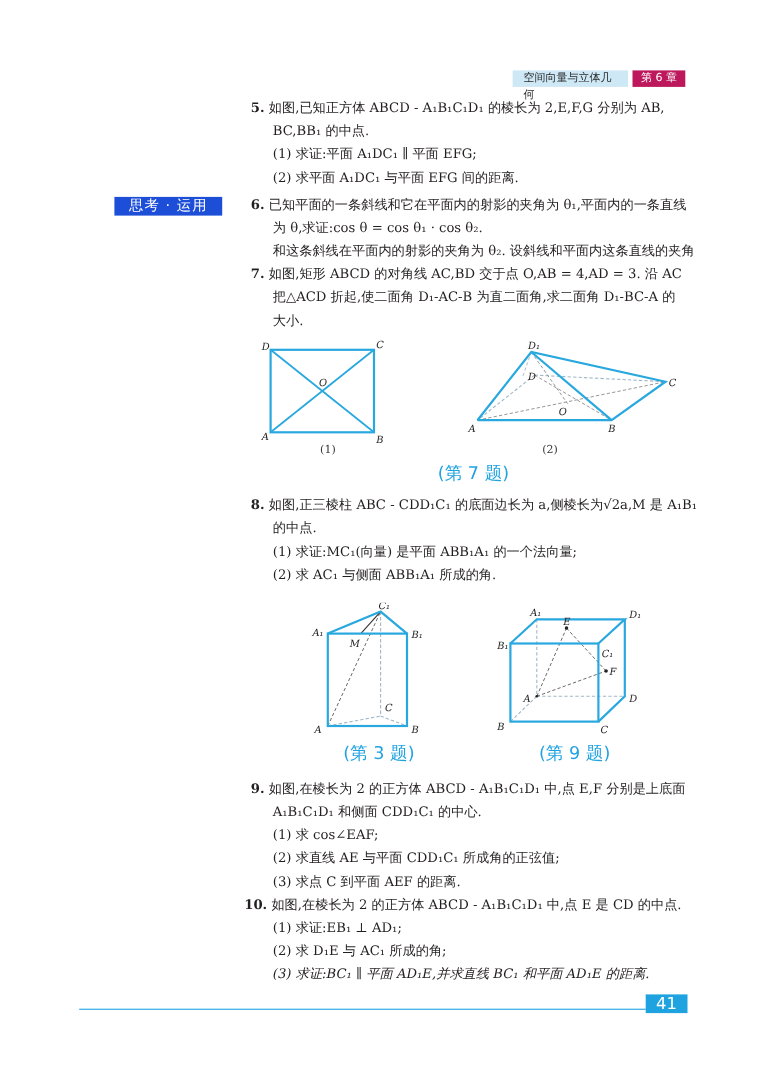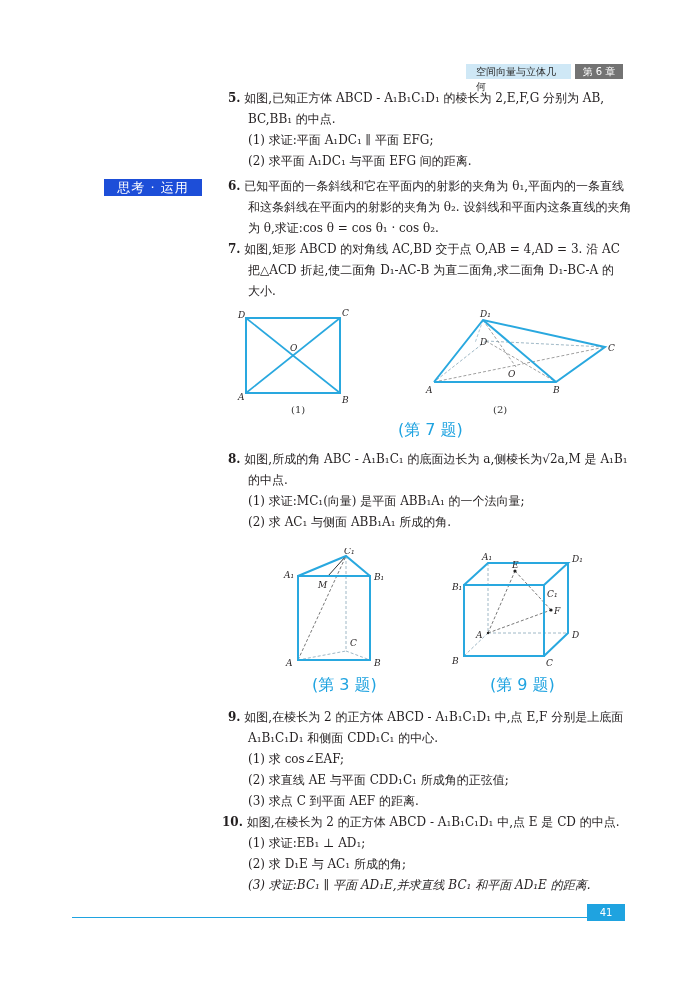--- a/index.html
+++ b/index.html
@@ -6,42 +6,42 @@
     body {
       width: 700px; height: 981px; background: #ffffff; position: relative; overflow: hidden;
       font-family: "DejaVu Serif", "Liberation Serif", serif; color: #231f20;
     }
     .header { position: absolute; top: 64px; left: 466px; height: 15px; display: flex; }
     .header-topic {
       background: #cfe8f6; color: #2a2a2a; font-family: Liberation Sans, sans-serif;
       font-size: 10px; line-height: 15px; padding: 0 8px 0 10px; width: 87px;
     }
     .header-chapter {
-      background: #737373; color: #ffffff; font-family: "DejaVu Sans", sans-serif;
+      background: #be185d; color: #ffffff; font-family: "DejaVu Sans", sans-serif;
       font-size: 10px; line-height: 15px; padding: 0 6px; margin-left: 4px; width: 36px; text-align: center;
     }
     .section-tag {
       position: absolute; top: 179px; left: 104px; width: 98px; height: 17px;
       background: #1d4ed8; color: #ffffff; font-family: "DejaVu Sans", sans-serif;
       font-size: 13px; line-height: 17px; text-align: center; letter-spacing: 1px;
     }
     .problem { position: absolute; left: 228px; width: 410px; font-size: 12px; line-height: 21px; }
     .problem .num { font-weight: bold; font-family: "DejaVu Serif", serif; }
     .line { white-space: nowrap; }
     .indent { padding-left: 20px; }
     .sub { padding-left: 20px; white-space: nowrap; }
     .fig { position: absolute; }
     .caption {
       position: absolute; font-size: 16px; color: #1fa3e0; font-family: "DejaVu Sans", sans-serif;
     }
     .subcap { position: absolute; font-size: 10px; color: #333; }
     .footer-line { position: absolute; left: 72px; top: 917px; width: 515px; height: 1px; background: #1fa3e0; }
     .page-num {
       position: absolute; left: 587px; top: 904px; width: 38px; height: 17px; background: #1fa3e0;
-      color: #ffffff; font-family: "DejaVu Sans", sans-serif; font-size: 10px; line-height: 17px; text-align: center;
+      color: #ffffff; font-family: "DejaVu Sans", sans-serif; font-size: 15px; line-height: 17px; text-align: center;
     }
     svg text { font-family: "DejaVu Serif", serif; font-style: italic; font-size: 9px; fill: #231f20; }
   </style>
 </head>
 <body>
 
 <div class="header">
   <div class="header-topic">空间向量与立体几何</div>
   <div class="header-chapter">第 6 章</div>
 </div>
@@ -50,22 +50,22 @@
   <div class="line"><span class="num">5.</span> <span>如图,已知正方体 ABCD - A₁B₁C₁D₁ 的棱长为 2,E,F,G 分别为 AB,</span></div>
   <div class="indent line">BC,BB₁ 的中点.</div>
   <div class="sub">(1) 求证:平面 A₁DC₁ ∥ 平面 EFG;</div>
   <div class="sub">(2) 求平面 A₁DC₁ 与平面 EFG 间的距离.</div>
 </div>
 
 <div class="section-tag">思考 · 运用</div>
 
 <div class="problem" style="top:176px;">
   <div class="line"><span class="num">6.</span> <span>已知平面的一条斜线和它在平面内的射影的夹角为 θ₁,平面内的一条直线</span></div>
+  <div class="indent line">为 θ,求证:cos θ = cos θ₁ · cos θ₂.</div>
   <div class="indent line">和这条斜线在平面内的射影的夹角为 θ₂. 设斜线和平面内这条直线的夹角</div>
-  <div class="indent line">为 θ,求证:cos θ = cos θ₁ · cos θ₂.</div>
 </div>
 
 <div class="problem" style="top:239px;">
   <div class="line"><span class="num">7.</span> <span>如图,矩形 ABCD 的对角线 AC,BD 交于点 O,AB = 4,AD = 3. 沿 AC</span></div>
   <div class="indent line">把△ACD 折起,使二面角 D₁-AC-B 为直二面角,求二面角 D₁-BC-A 的</div>
   <div class="indent line">大小.</div>
 </div>
 
 <svg class="fig" style="left:230px;top:305px;" width="130" height="105">
   <rect x="16" y="13" width="94" height="75" fill="none" stroke="#29a8df" stroke-width="2"></rect>
@@ -94,21 +94,21 @@
   <text x="60" y="40">D</text>
   <text x="188" y="46">C</text>
   <text x="88" y="72">O</text>
   <text x="6" y="88">A</text>
   <text x="133" y="88">B</text>
 </svg>
 <div class="subcap" style="left:493px;top:404px;">(2)</div>
 <div class="caption" style="left:398px;top:420px;">(第 7 题)</div>
 
 <div class="problem" style="top:449px;">
-  <div class="line"><span class="num">8.</span> <span>如图,所成的角 ABC - A₁B₁C₁ 的底面边长为 a,侧棱长为√2a,M 是 A₁B₁</span></div>
+  <div class="line"><span class="num">8.</span> <span>如图,正三棱柱 ABC - CDD₁C₁ 的底面边长为 a,侧棱长为√2a,M 是 A₁B₁</span></div>
   <div class="indent line">的中点.</div>
   <div class="sub">(1) 求证:MC₁(向量) 是平面 ABB₁A₁ 的一个法向量;</div>
   <div class="sub">(2) 求 AC₁ 与侧面 ABB₁A₁ 所成的角.</div>
 </div>
 
 <svg class="fig" style="left:278px;top:548px;" width="115" height="125">
   <line x1="68" y1="8" x2="68" y2="103" stroke="#9fb8c6" stroke-width="1" stroke-dasharray="3,2"></line>
   <line x1="20" y1="112" x2="68" y2="103" stroke="#9fb8c6" stroke-width="1" stroke-dasharray="3,2"></line>
   <line x1="68" y1="103" x2="92" y2="112" stroke="#9fb8c6" stroke-width="1" stroke-dasharray="3,2"></line>
   <line x1="20" y1="112" x2="68" y2="8" stroke="#555" stroke-width="0.8" stroke-dasharray="3,2"></line>

